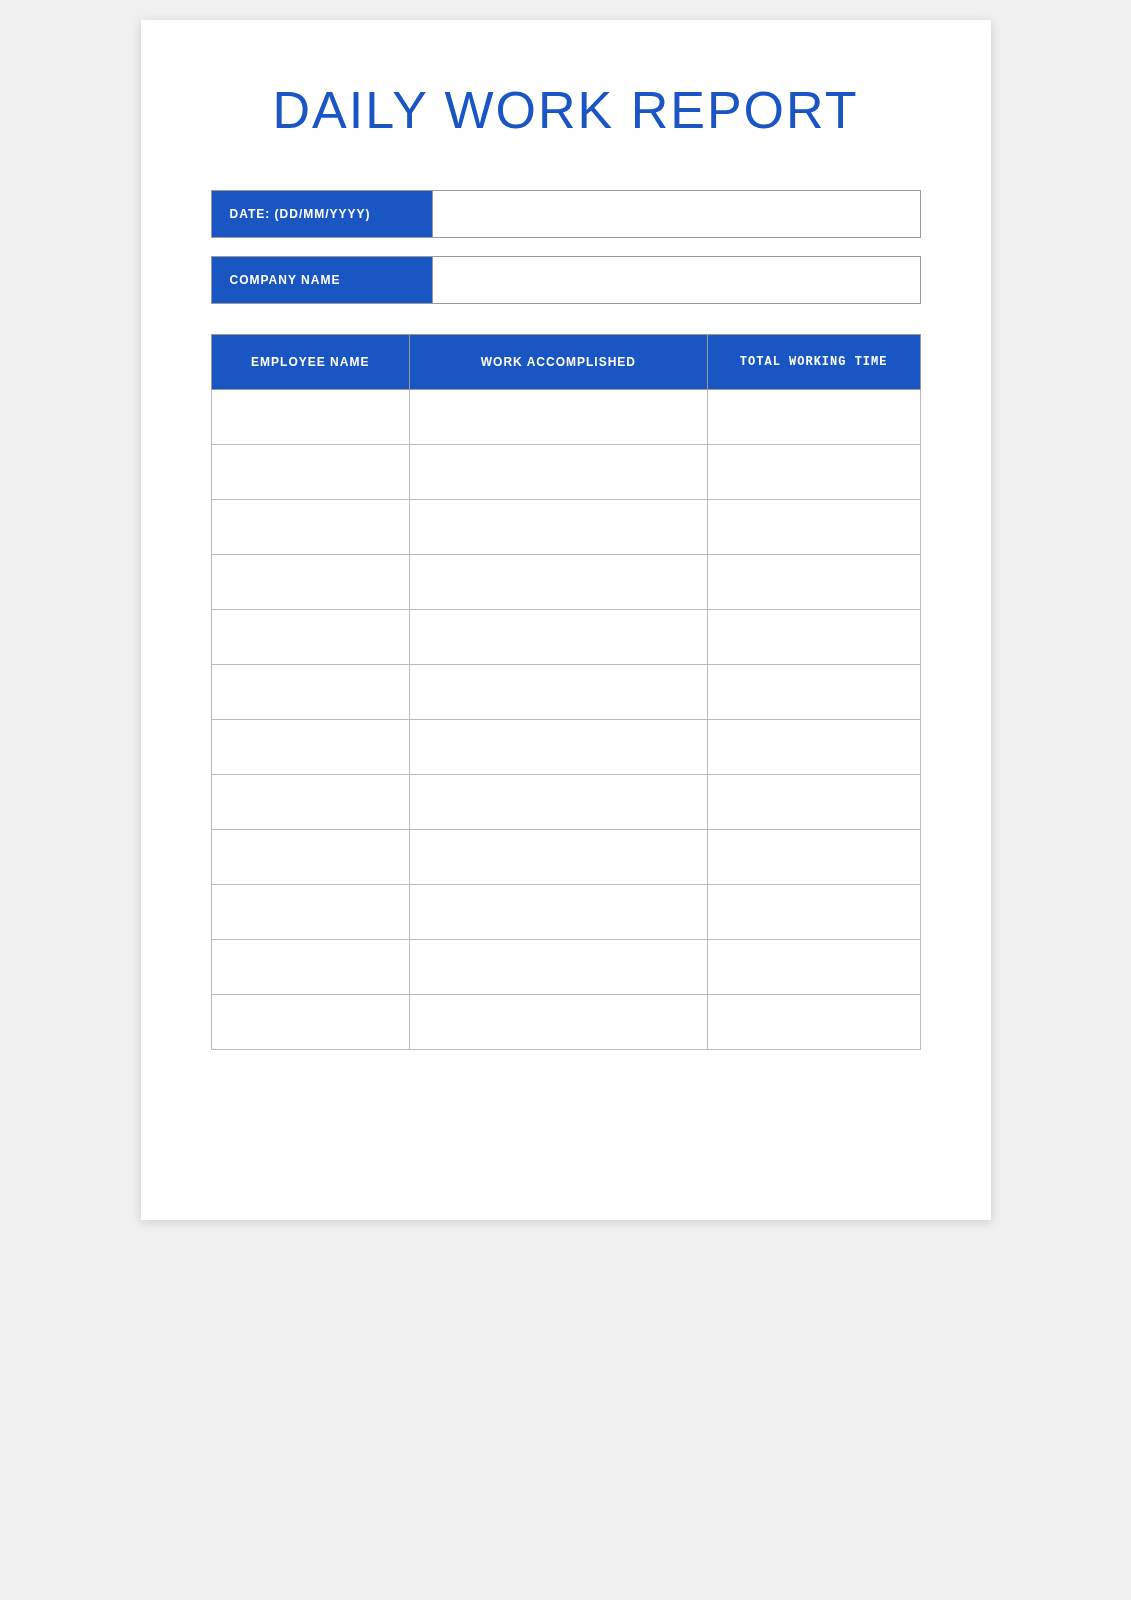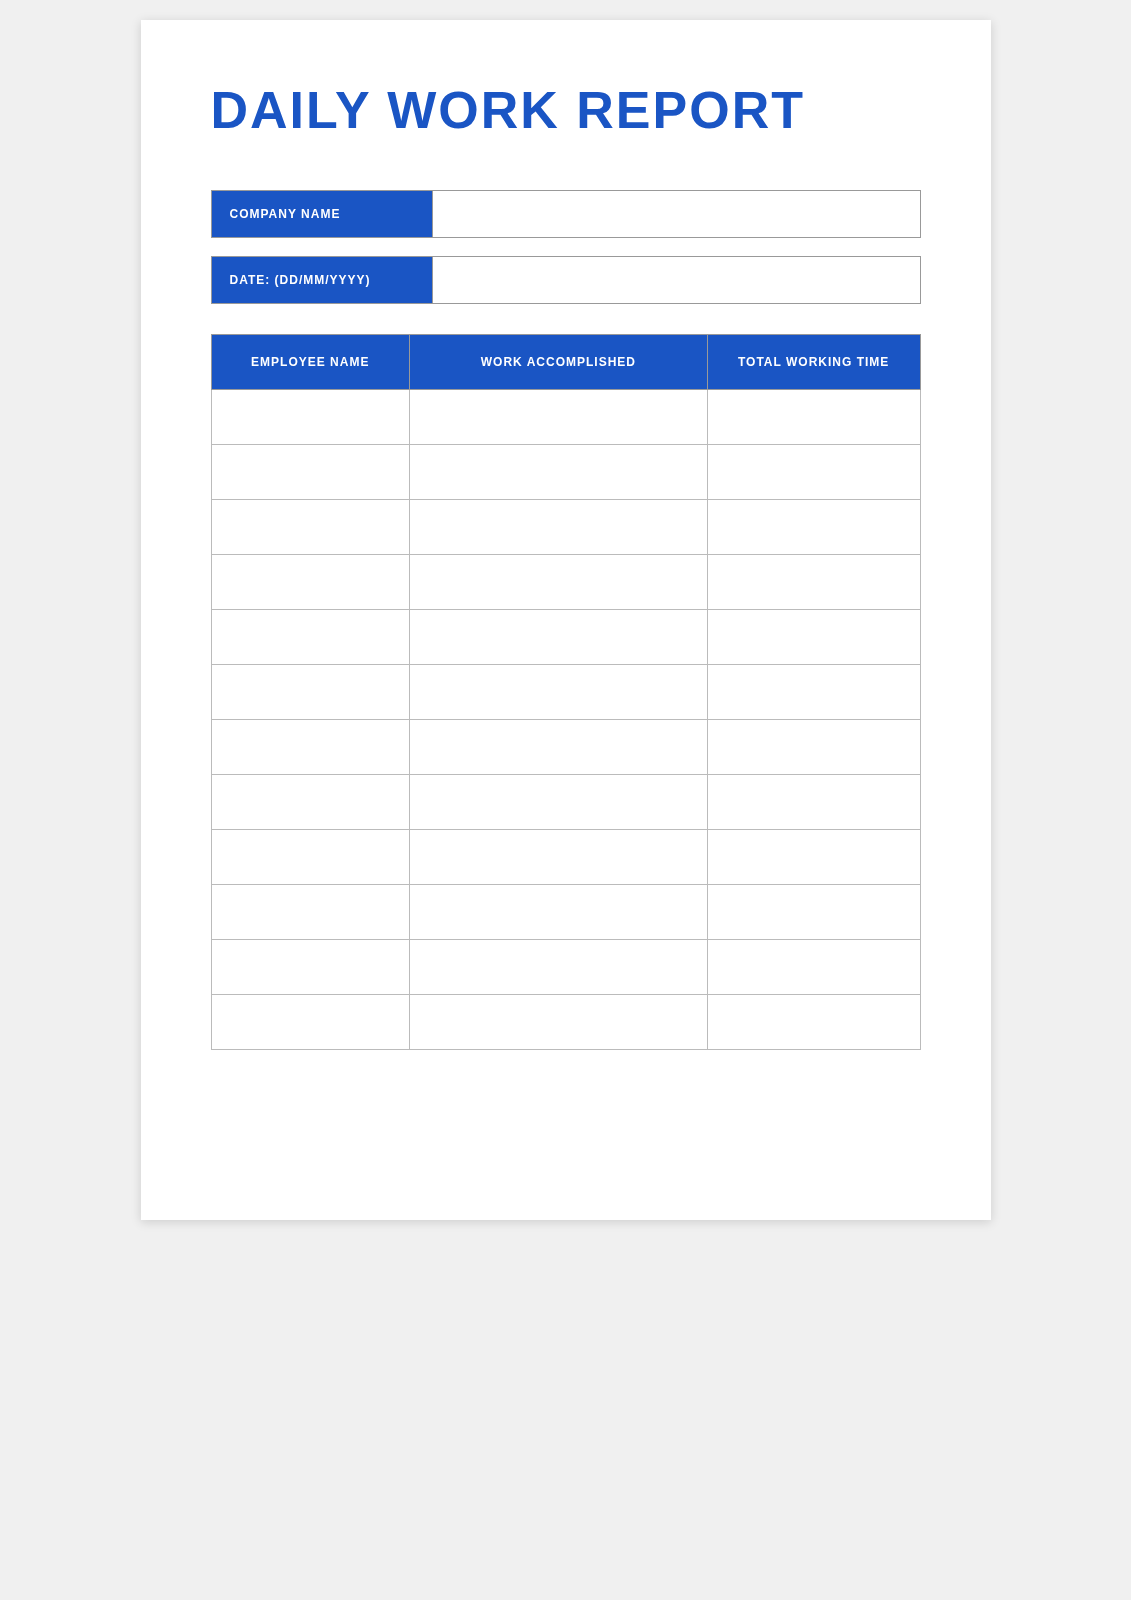--- a/index.html
+++ b/index.html
@@ -20,22 +20,23 @@
 
     .page {
       background: #ffffff;
       width: 850px;
       min-height: 1200px;
       padding: 60px 70px;
       box-shadow: 0 2px 10px rgba(0,0,0,0.15);
     }
 
     .title {
+      text-align: center;
       font-size: 52px;
-      font-weight: 700;
+      font-weight: 400;
       color: #1a55c4;
       letter-spacing: 2px;
       margin-bottom: 50px;
       font-family: Arial, sans-serif;
       text-transform: uppercase;
     }
 
     .info-section {
       margin-bottom: 30px;
     }
@@ -105,38 +106,39 @@
     .col-employee {
       width: 28%;
     }
 
     .col-work {
       width: 42%;
     }
 
     .col-time {
       width: 30%;
+      font-family: Liberation Mono, monospace;
     }
   </style>
 </head>
 <body>
 
 <div class="page">
 
   <h1 class="title">DAILY WORK REPORT</h1>
 
   <div class="info-section">
 
     <div class="info-row">
-      <div class="info-label">COMPANY NAME</div>
+      <div class="info-label">DATE: (DD/MM/YYYY)</div>
       <div class="info-value"></div>
     </div>
 
     <div class="info-row">
-      <div class="info-label">DATE: (DD/MM/YYYY)</div>
+      <div class="info-label">COMPANY NAME</div>
       <div class="info-value"></div>
     </div>
 
   </div>
 
   <div class="table-section">
     <table class="data-table">
       <thead>
         <tr>
           <th class="col-employee">EMPLOYEE NAME</th>

